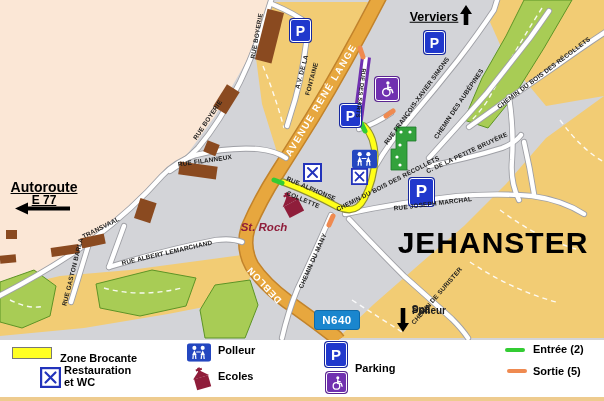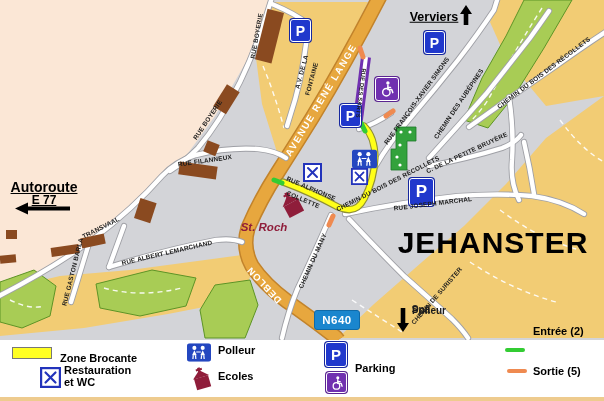--- a/index.html
+++ b/index.html
@@ -307,18 +307,18 @@
     </div>
   <div class="leg-txt" style="left:355px;top:363px;">Parking</div>
 
   <div class="badge-hc" style="left:326px;top:372px;width:19px;height:19px;">
     <svg width="16" height="16" viewBox="0 0 20 20">
         <use href="#sym-wheelchair"></use>
       </svg>
   </div>
 
   <div class="leg-line" style="left:505px;top:348px;background:#33cc33;"></div>
-  <div class="leg-txt" style="left:533px;top:326px;">Entrée (2)</div>
+  <div class="leg-txt" style="left:533px;top:344px;">Entrée (2)</div>
   <div class="leg-line" style="left:507px;top:369px;background:#ef8a50;"></div>
   <div class="leg-txt" style="left:533px;top:366px;">Sortie (5)</div>
 
   <div class="bottom-strip"></div>
 </div>
 
 </body></html>

